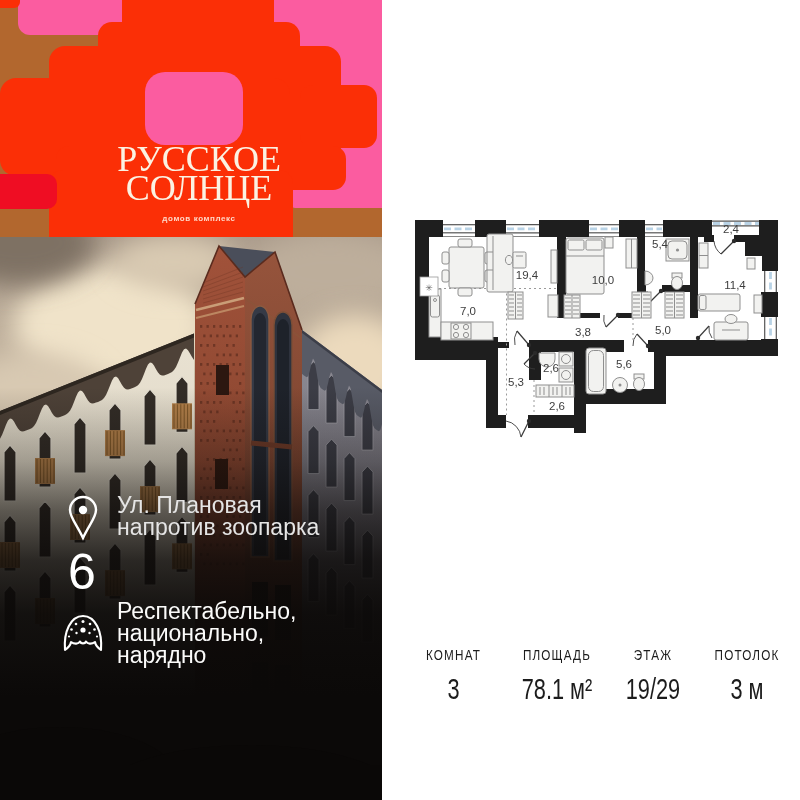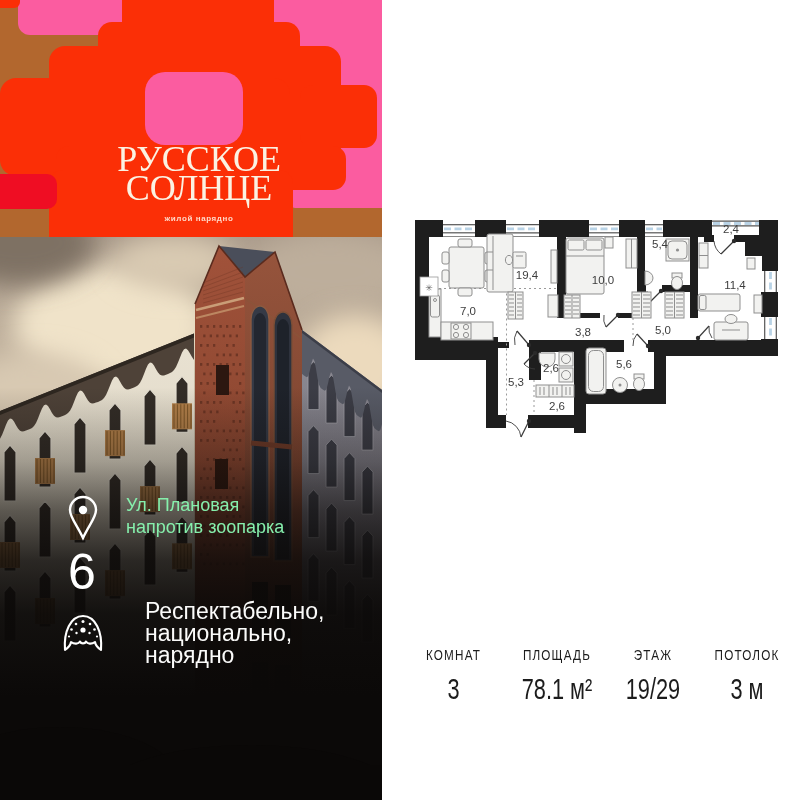--- a/index.html
+++ b/index.html
@@ -38,21 +38,21 @@
 
   <rect x="145" y="72" width="98" height="73" rx="20" fill="#fb5ca0"></rect>
 </svg>
 
 <div class="abs" style="left:8px;top:145px;width:382px;text-align:center;color:#fbf2e2;
      font-family:'Liberation Serif',serif;font-size:36px;line-height:29px;letter-spacing:0px;">
   РУССКОЕ<br>СОЛНЦЕ
 </div>
 
 <div class="abs" style="left:8px;top:214px;width:382px;text-align:center;color:#ffd9c9;
-     font-size:8px;letter-spacing:0.6px;font-weight:bold;">жилой нарядно</div>
+     font-size:8px;letter-spacing:0.6px;font-weight:bold;">домов комплекс</div>
 
 <svg class="abs" style="left:0;top:237px" width="382" height="563" viewBox="0 0 382 563">
   <defs>
     <linearGradient id="sky" x1="0" y1="0" x2="0" y2="1">
       <stop offset="0" stop-color="#ab9c8c"></stop>
       <stop offset="0.25" stop-color="#c6b7a2"></stop>
       <stop offset="0.55" stop-color="#cfc1ac"></stop>
       <stop offset="1" stop-color="#d6c9b5"></stop>
     </linearGradient>
     <linearGradient id="towerL" x1="0" y1="0" x2="0" y2="1">
@@ -408,40 +408,40 @@
   <ellipse cx="60" cy="545" rx="120" ry="55" fill="#0a0807"></ellipse>
   <ellipse cx="250" cy="558" rx="150" ry="50" fill="#0a0807"></ellipse>
   <rect x="0" y="528" width="382" height="35" fill="#0a0807"></rect>
 </svg>
 
 <svg class="abs" style="left:66px;top:494px" width="34" height="48" viewBox="0 0 34 48">
   <path d="M17 3 C9.8 3 4 8.8 4 16 C4 23.5 11 31 17 44 C23 31 30 23.5 30 16 C30 8.8 24.2 3 17 3 Z" fill="none" stroke="#fff" stroke-width="2.4"></path>
   <circle cx="17" cy="16" r="4.2" fill="#fff"></circle>
 </svg>
 
-<div class="abs" style="left:126px;top:494px;color:#86efac;font-size:18px;line-height:22px;">Ул.&nbsp;Плановая<br>напротив зоопарка</div>
+<div class="abs" style="left:117px;top:494px;color:#e5e5e5;font-size:23px;line-height:22px;">Ул.&nbsp;Плановая<br>напротив зоопарка</div>
 
 <div class="abs" style="left:64px;top:543px;width:36px;text-align:center;color:#fff;font-size:50px;font-weight:400;">6</div>
 
 
 <svg class="abs" style="left:62px;top:609px" width="42" height="46" viewBox="0 0 42 46">
   <path d="M3 41 C1.5 23 8.5 7 21 7 C33.5 7 40.5 23 39 41 C35.5 38.5 33.5 36 33 33 C29.5 35.5 25.5 35 24 32.5 C23 35 19 35 18 32.5 C16.5 35 12.5 35.5 9 33 C8.5 36 6.5 38.5 3 41 Z" fill="none" stroke="#fff" stroke-width="2.1" stroke-linejoin="round"></path>
   <circle cx="21" cy="12.5" r="1.5" fill="#fff"></circle>
   <circle cx="14" cy="15" r="1.3" fill="#fff"></circle>
   <circle cx="28" cy="15" r="1.3" fill="#fff"></circle>
   <circle cx="9.5" cy="20.5" r="1.3" fill="#fff"></circle>
   <circle cx="32.5" cy="20.5" r="1.3" fill="#fff"></circle>
   <circle cx="21" cy="21" r="2.6" fill="#fff"></circle>
   <circle cx="14.5" cy="24" r="1.2" fill="#fff"></circle>
   <circle cx="27.5" cy="24" r="1.2" fill="#fff"></circle>
   <circle cx="7" cy="27.5" r="1.1" fill="#fff"></circle>
   <circle cx="35" cy="27.5" r="1.1" fill="#fff"></circle>
 </svg>
 
-<div class="abs" style="left:117px;top:600px;color:#fbfbfa;font-size:23px;line-height:22px;margin-left:28px;">Респектабельно,<br>национально,<br>нарядно</div>
+<div class="abs" style="left:117px;top:600px;color:#fbfbfa;font-size:23px;line-height:22px;">Респектабельно,<br>национально,<br>нарядно</div>
 
 </div>
 
 <svg class="abs" style="left:410px;top:215px" width="372" height="235" viewBox="410 215 372 235">
 
 <rect x="415.0" y="220.0" width="28.0" height="17.0" fill="#1e1e1e"></rect>
 <rect x="475.0" y="220.0" width="31.0" height="17.0" fill="#1e1e1e"></rect>
 <rect x="539.0" y="220.0" width="50.0" height="17.0" fill="#1e1e1e"></rect>
 <rect x="619.0" y="220.0" width="26.0" height="17.0" fill="#1e1e1e"></rect>
 <rect x="663.0" y="220.0" width="49.0" height="17.0" fill="#1e1e1e"></rect>

